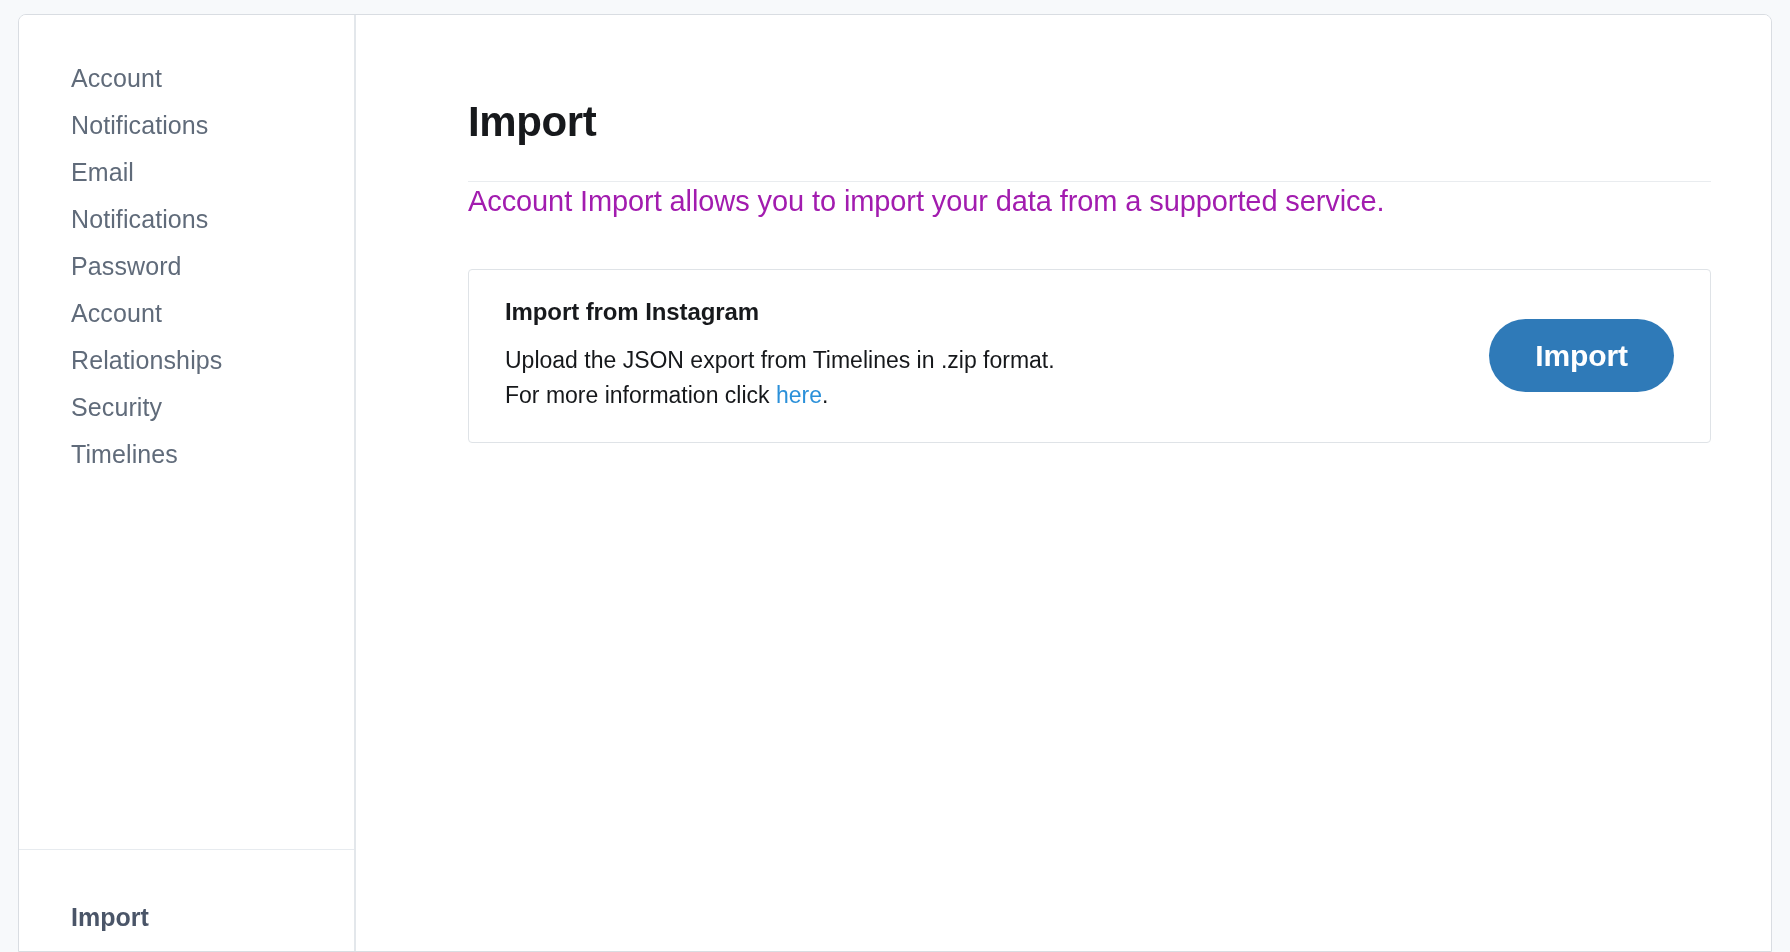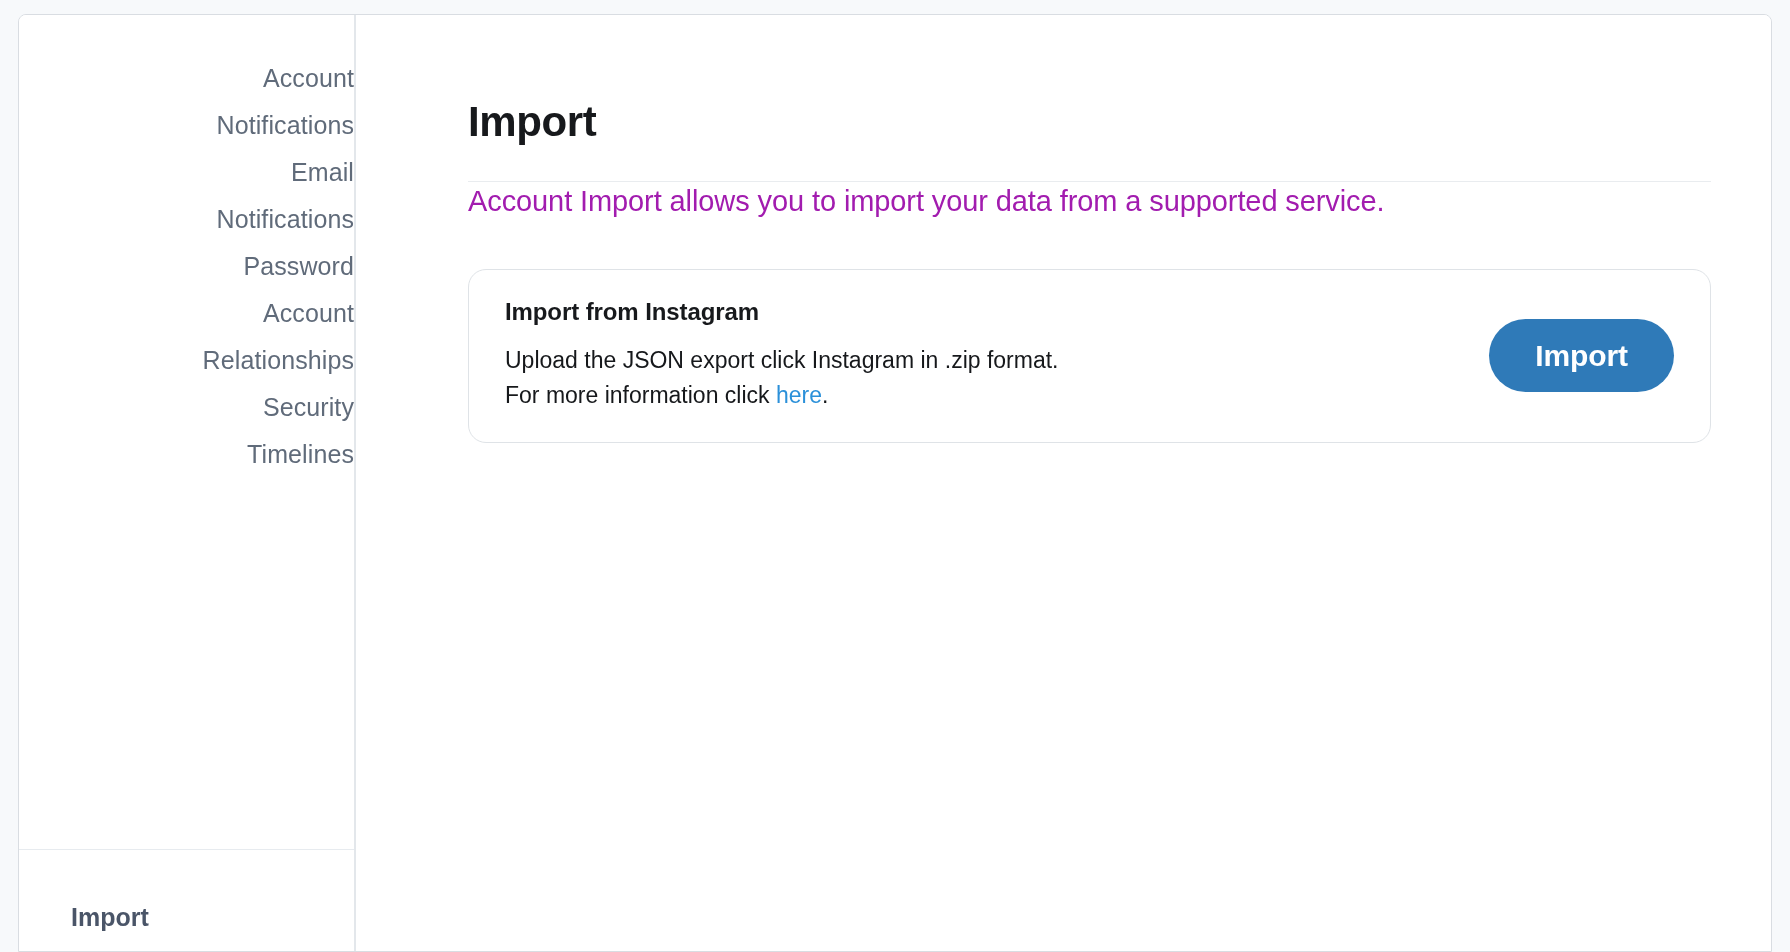--- a/index.html
+++ b/index.html
@@ -35,21 +35,20 @@
     background: #ffffff;
     border-right: 2px solid #e3e7eb;
     display: flex;
     flex-direction: column;
     padding-top: 40px;
   }
 
   .nav-list {
     list-style: none;
     display: block;
-    text-align: right;
   }
 
   .nav-item {
     font-size: 25px;
     line-height: 1;
     color: #606b7a;
     padding: 11px 0 11px 52px;
     cursor: pointer;
     letter-spacing: 0.1px;
     font-weight: 400;
@@ -109,21 +108,21 @@
     font-size: 29px;
     line-height: 1.35;
     color: #a21caf;
     font-weight: 400;
     letter-spacing: -0.1px;
   }
 
   .import-card {
     margin-top: 48px;
     border: 1px solid #dfe3e7;
-    border-radius: 18px;
+    border-radius: 4px;
     background: #ffffff;
     padding: 28px 36px 30px 36px;
     display: flex;
     align-items: center;
     justify-content: space-between;
     min-height: 160px;
   }
 
   .card-text { flex: 1 1 auto; padding-right: 24px; }
 
@@ -198,21 +197,21 @@
 
     <div class="title-rule"></div>
 
     <p class="lede">Account Import allows you to import your data from a supported service.</p>
 
     <section class="import-card">
 
       <div class="card-text">
         <div class="card-title">Import from Instagram</div>
 
-        <div class="card-line">Upload the JSON export click Instagram in .zip format.</div>
+        <div class="card-line">Upload the JSON export from Timelines in .zip format.</div>
 
         <div class="card-line">
           <span>For more information click </span><a class="card-link" href="#">here</a><span>.</span>
         </div>
       </div>
 
       <button class="import-btn">Import</button>
 
     </section>
 

